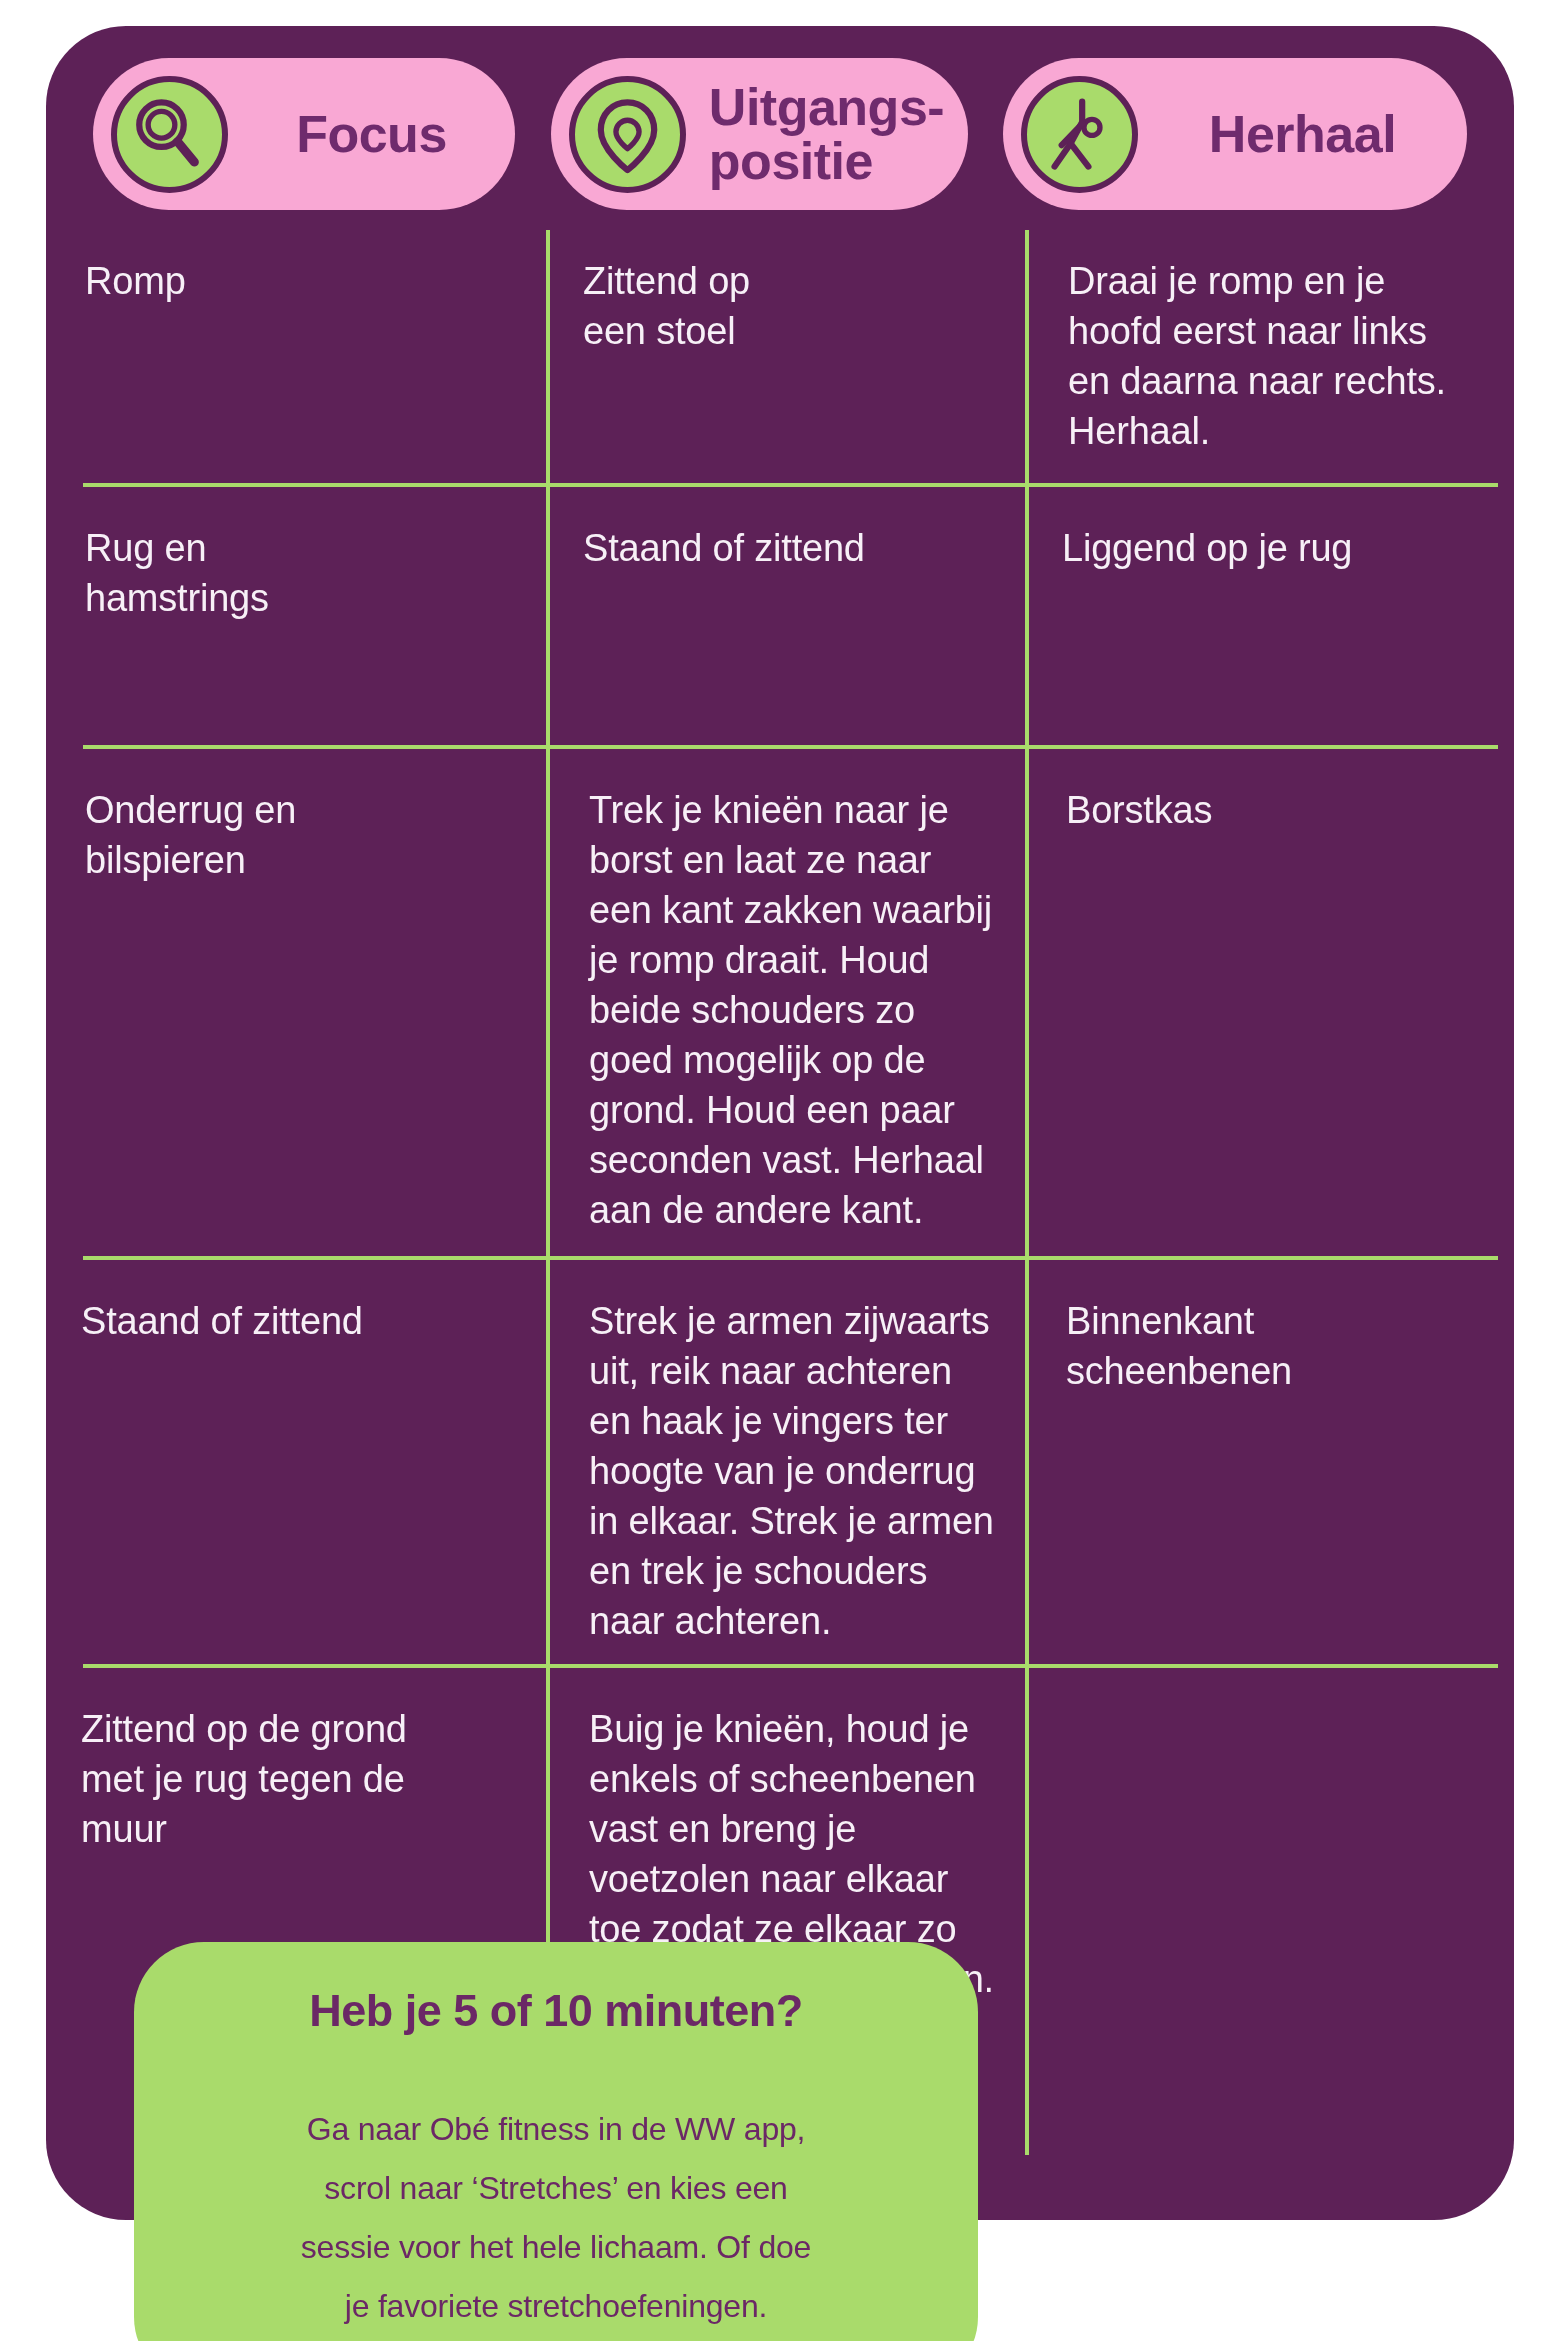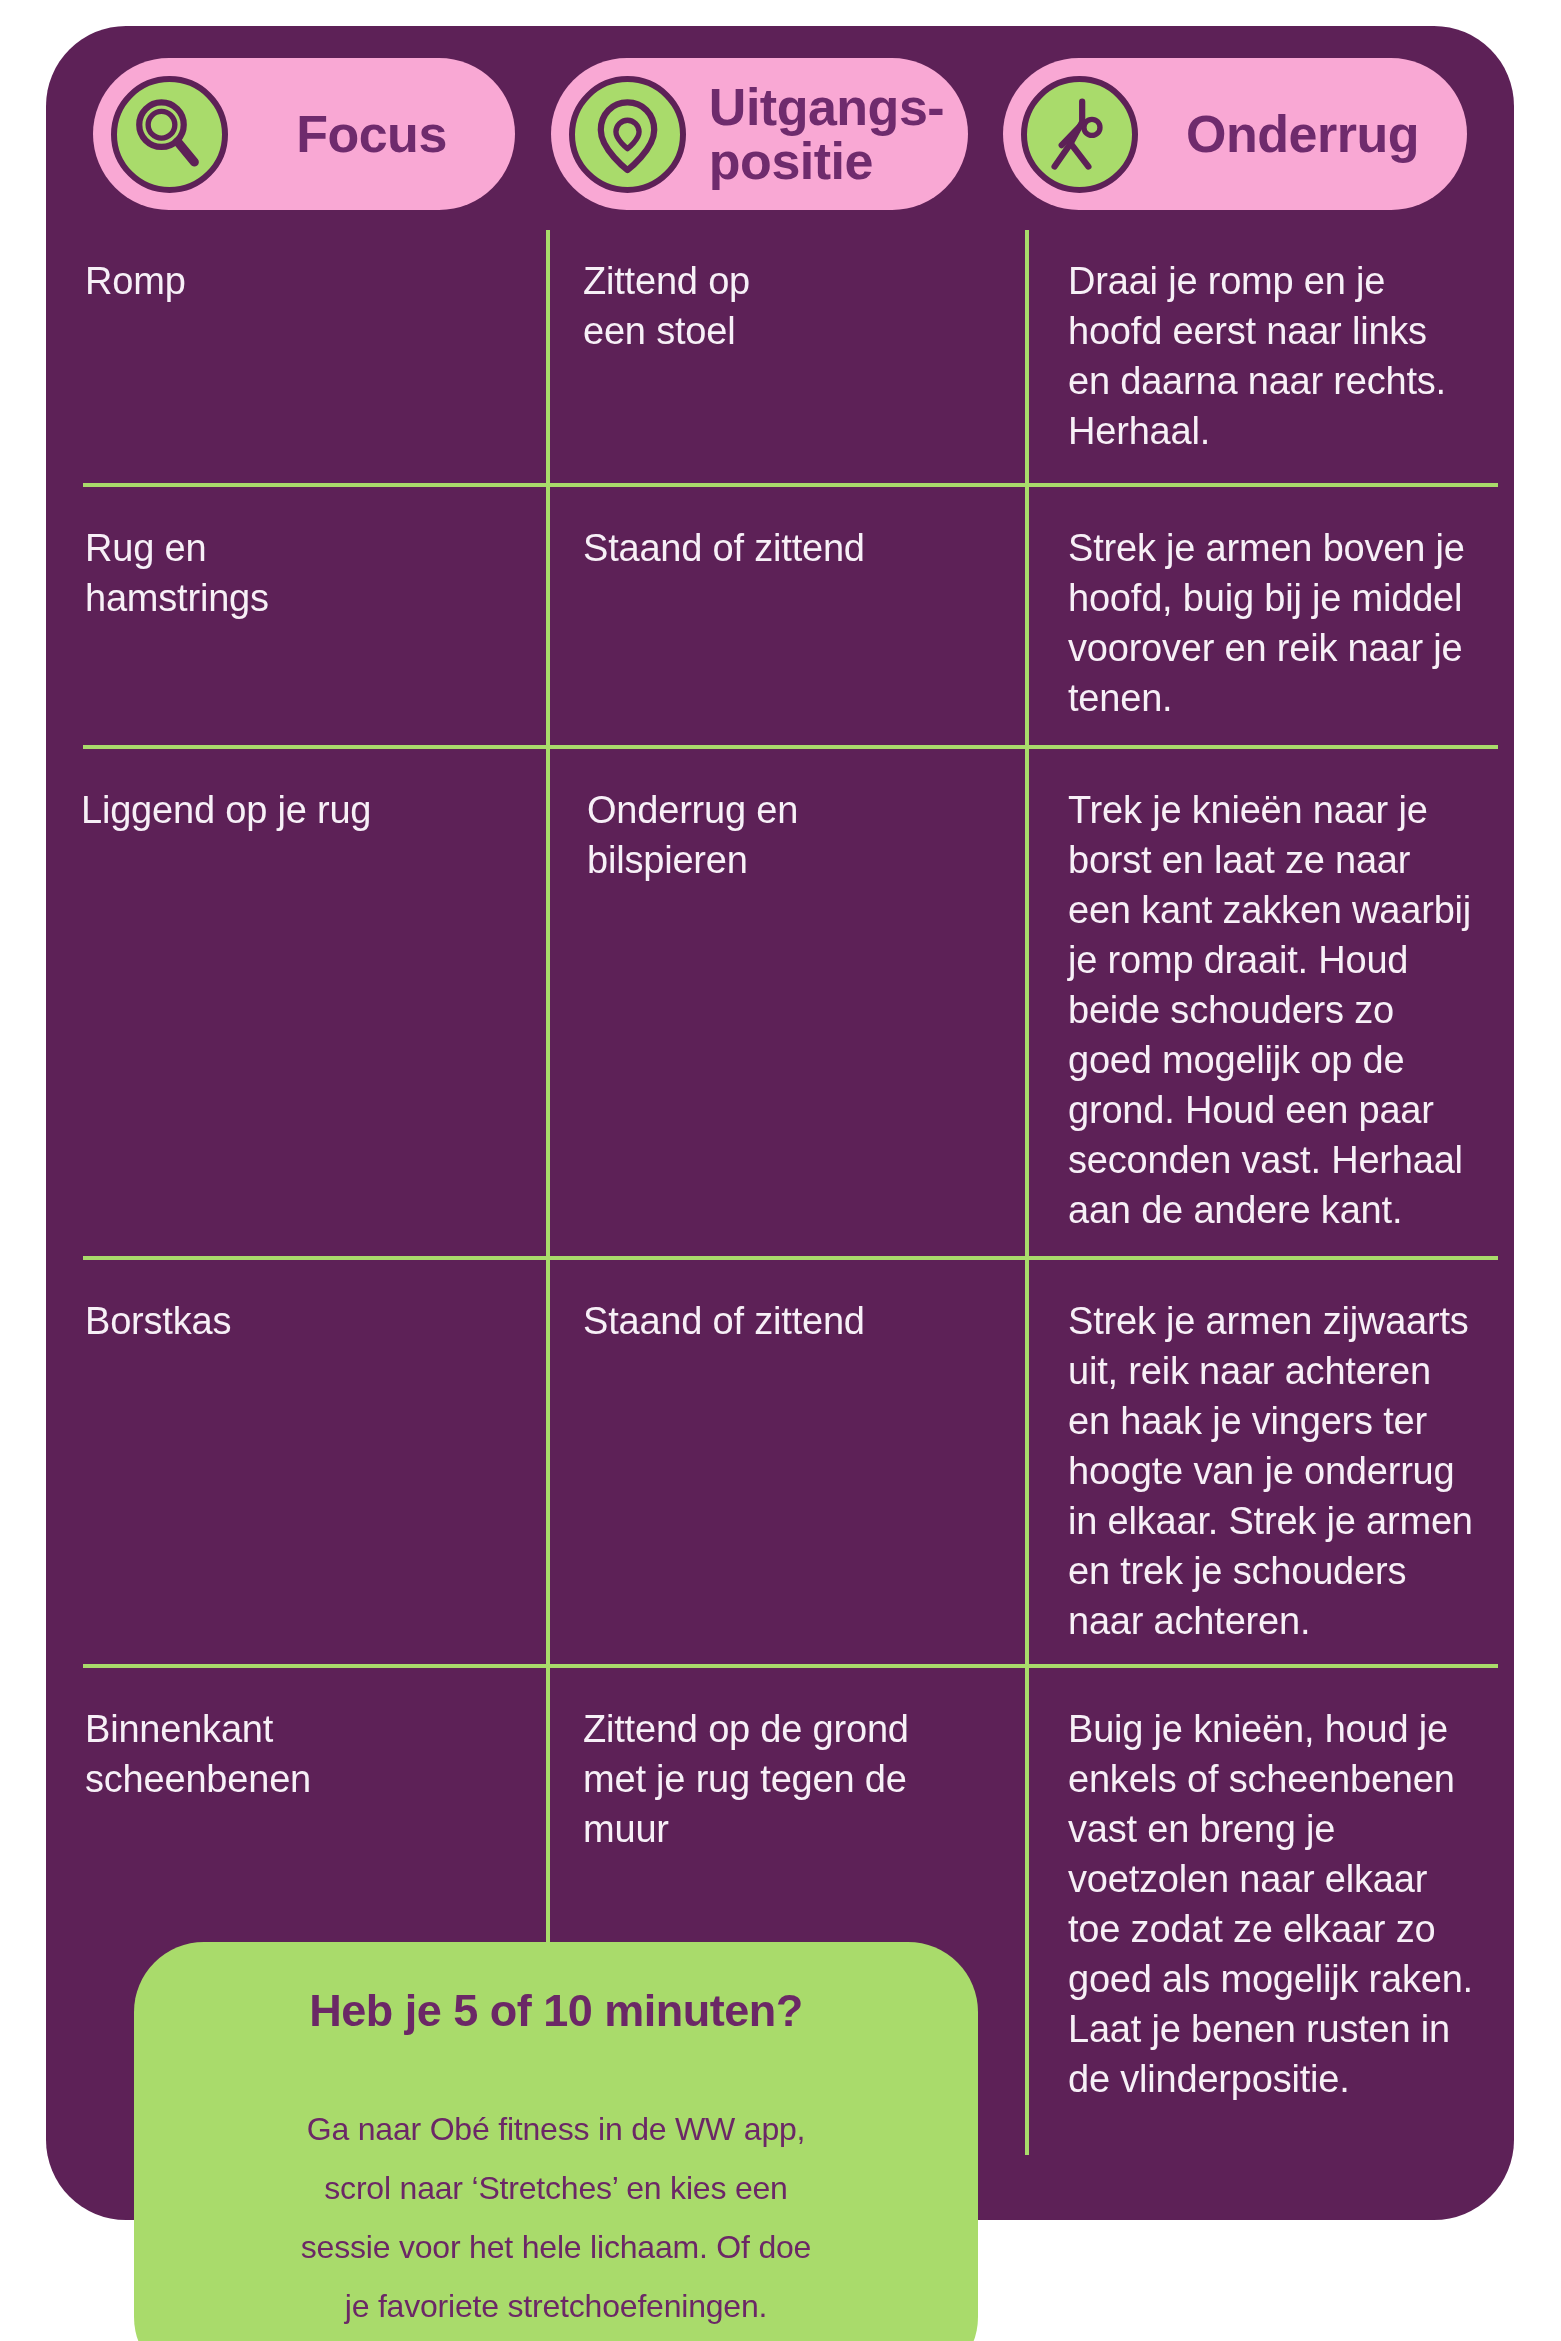--- a/index.html
+++ b/index.html
@@ -161,42 +161,38 @@
     <div class="pill pill-exercise">
       <span class="icon-circle">
         <svg viewBox="0 0 100 100">
           <circle class="stroke" cx="64" cy="42" r="9" stroke-width="6"></circle>
           <path class="stroke" stroke-width="7" d="M53 13 L53 36 L40 60"></path>
           <path class="stroke" stroke-width="7" d="M40 60 L22 86"></path>
           <path class="stroke" stroke-width="7" d="M40 60 L60 86"></path>
           <path class="stroke" stroke-width="7" d="M53 38 L30 62"></path>
         </svg>
       </span>
-      <div class="pill-label"><span class="inner">Onderrug</span></div>
+      <div class="pill-label"><span class="inner">Herhaal</span></div>
     </div>
 
   </div>
 
   <div class="rows">
 
     <div class="cell c1">Romp</div>
     <div class="cell c2">Zittend op
 een stoel</div>
     <div class="cell c3">Draai je romp en je
 hoofd eerst naar links
 en daarna naar rechts.
 Herhaal.</div>
 
     <div class="cell c1">Rug en
 hamstrings</div>
     <div class="cell c2">Staand of zittend</div>
-    <div class="cell c3">Strek je armen boven je
-hoofd, buig bij je middel
-voorover en reik naar je
-tenen.</div>
 
     <div class="cell c2">Liggend op je rug</div>
     <div class="cell c1">Onderrug en
 bilspieren</div>
     <div class="cell c3">Trek je knieën naar je
 borst en laat ze naar
 een kant zakken waarbij
 je romp draait. Houd
 beide schouders zo
 goed mogelijk op de

